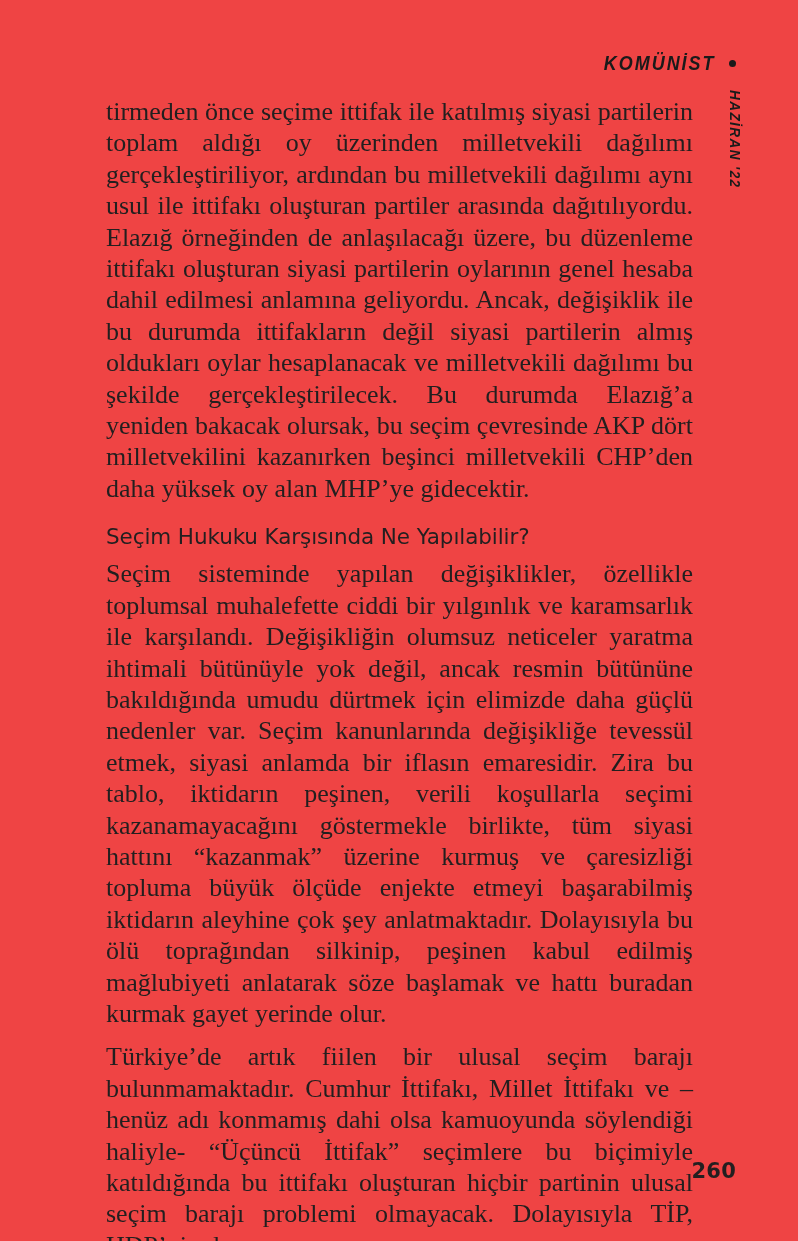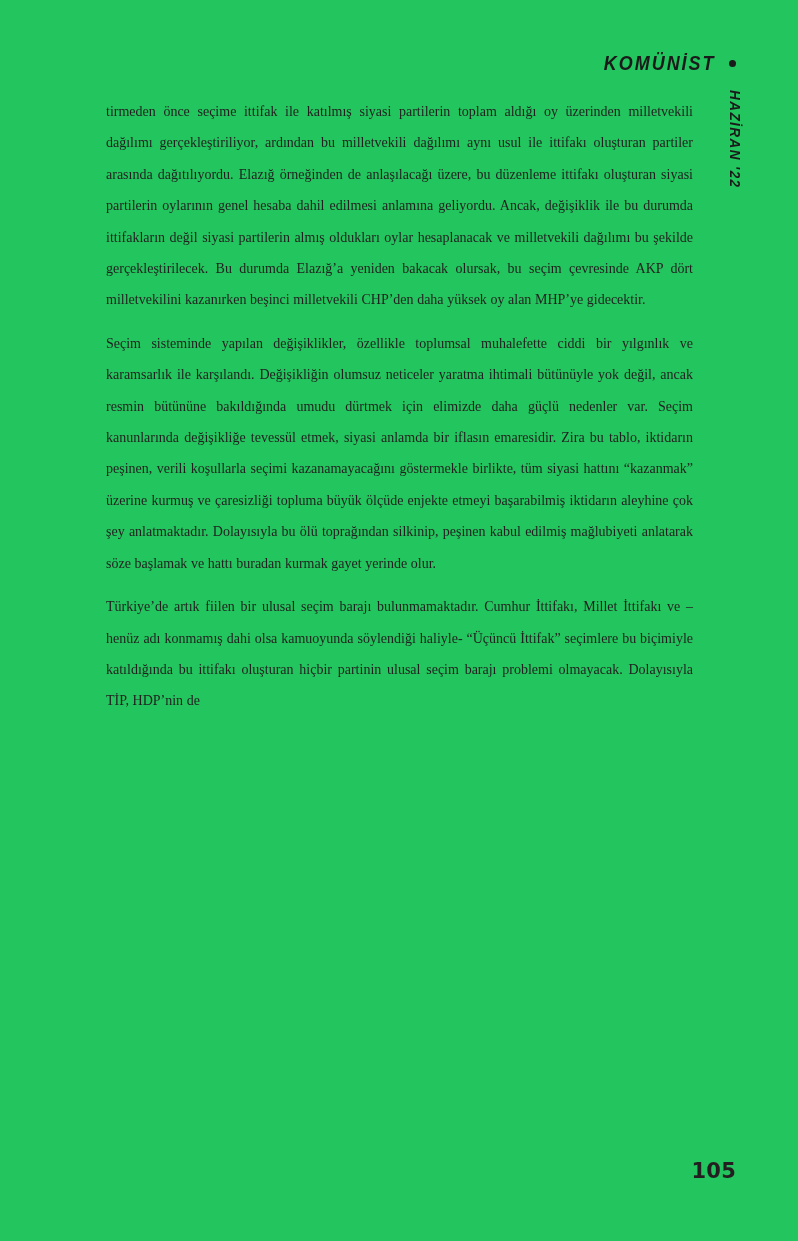--- a/index.html
+++ b/index.html
@@ -6,21 +6,21 @@
   html, body {
     margin: 0;
     padding: 0;
     background: #ffffff;
   }
 
   .page {
     position: relative;
     width: 798px;
     height: 1241px;
-    background: #22c55e;
+    background: #ef4444;
     overflow: hidden;
     color: #221f1f;
     -webkit-font-smoothing: antialiased;
   }
 
   
   .running-head {
     position: absolute;
     top: 52px;
     right: 62px;
@@ -80,21 +80,21 @@
   
   .column {
     position: absolute;
     left: 106px;
     top: 96px;
     width: 587px;
   }
 
   p.body-text {
     font-family: "Liberation Serif", "DejaVu Serif", serif;
-    font-size: 14px;
+    font-size: 26px;
     line-height: 31.4px;
     text-align: justify;
     text-justify: inter-word;
     margin: 0 0 12px 0;
     color: #221f1f;
     hyphens: manual;
     word-spacing: 0.1px;
   }
 
   p.body-text:last-child {
@@ -134,23 +134,24 @@
   </div>
 
   <div class="date-vertical">
     <span class="date-text">HAZİRAN '22</span>
   </div>
 
   <div class="column">
 
     <p class="body-text">tirmeden önce seçime ittifak ile katılmış siyasi partilerin toplam aldığı oy üzerinden milletvekili dağılımı gerçekleştiriliyor, ardından bu milletvekili dağılımı aynı usul ile ittifakı oluşturan partiler arasında dağıtılıyordu. Elazığ örneğinden de anlaşılacağı üzere, bu düzenleme ittifakı oluşturan siyasi partilerin oylarının genel hesaba dahil edilmesi anlamına geliyordu. Ancak, değişiklik ile bu durumda ittifakların değil siyasi partilerin almış oldukları oylar hesaplanacak ve milletvekili dağılımı bu şekilde gerçekleştirilecek. Bu durumda Elazığ’a yeniden bakacak olursak, bu seçim çevresinde AKP dört milletvekilini kazanırken beşinci milletvekili CHP’den daha yüksek oy alan MHP’ye gidecektir.</p>
 
+    <h2 class="section-heading">Seçim Hukuku Karşısında Ne Yapılabilir?</h2>
 
 
     <p class="body-text">Seçim sisteminde yapılan değişiklikler, özellikle toplumsal muhalefette ciddi bir yılgınlık ve karamsarlık ile karşılandı. Değişikliğin olumsuz neticeler yaratma ihtimali bütünüyle yok değil, ancak resmin bütününe bakıldığında umudu dürtmek için elimizde daha güçlü nedenler var. Seçim kanunlarında değişikliğe tevessül etmek, siyasi anlamda bir iflasın emaresidir. Zira bu tablo, iktidarın peşinen, verili koşullarla seçimi kazanamayacağını göstermekle birlikte, tüm siyasi hattını “kazanmak” üzerine kurmuş ve çaresizliği topluma büyük ölçüde enjekte etmeyi başarabilmiş iktidarın aleyhine çok şey anlatmaktadır. Dolayısıyla bu ölü toprağından silkinip, peşinen kabul edilmiş mağlubiyeti anlatarak söze başlamak ve hattı buradan kurmak gayet yerinde olur.</p>
 
     <p class="body-text">Türkiye’de artık fiilen bir ulusal seçim barajı bulunmamaktadır. Cumhur İttifakı, Millet İttifakı ve –henüz adı konmamış dahi olsa kamuoyunda söylendiği haliyle- “Üçüncü İttifak” seçimlere bu biçimiyle katıldığında bu ittifakı oluşturan hiçbir partinin ulusal seçim barajı problemi olmayacak. Dolayısıyla TİP, HDP’nin de</p>
 
   </div>
 
-  <div class="folio">105</div>
+  <div class="folio">260</div>
 
 </div>
 
 </body></html>

